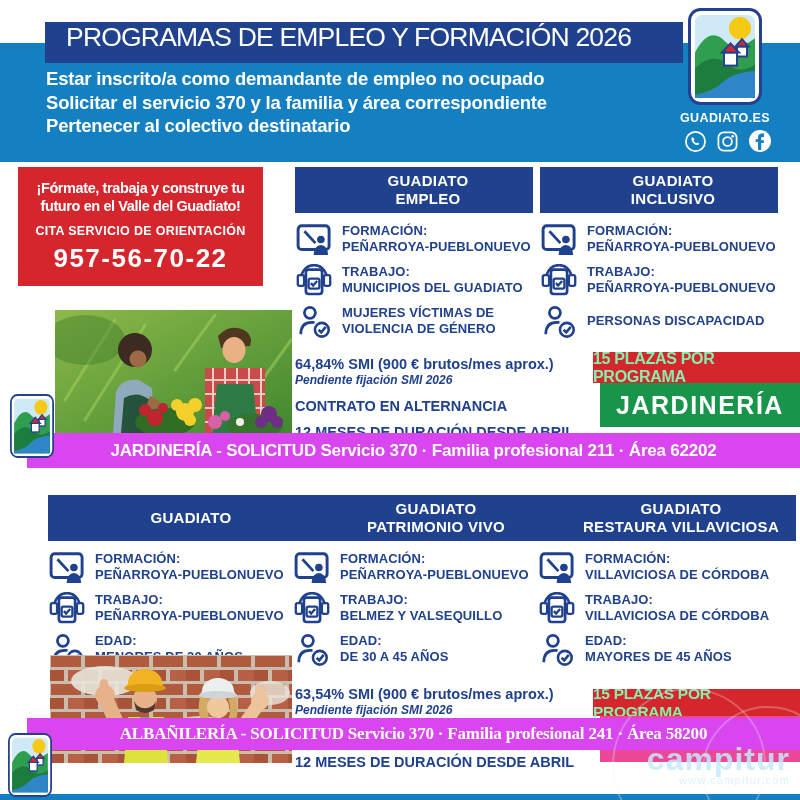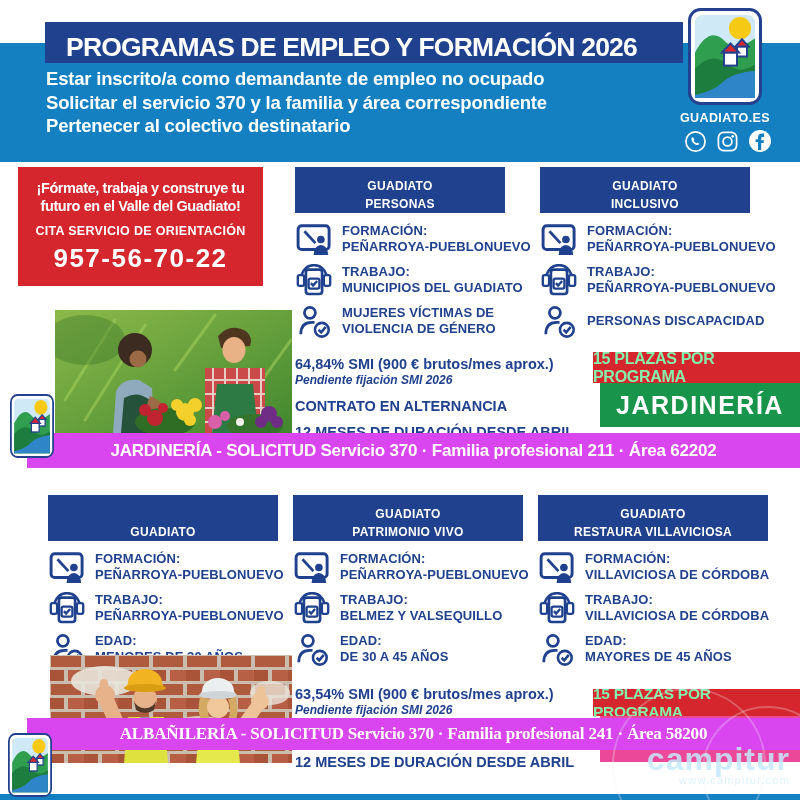--- a/index.html
+++ b/index.html
@@ -2,39 +2,39 @@
 <html><head>
 <meta charset="utf-8">
 <style>
   html,body{margin:0;padding:0;background:#fff;}
   #poster{position:relative;width:800px;height:800px;background:#fff;overflow:hidden;
           font-family:"Liberation Sans",sans-serif;}
   .abs{position:absolute;}
   
   #bandblue{left:0;top:43px;width:800px;height:119px;background:#1480c2;}
   #titlebar{left:45px;top:22px;width:638px;height:41px;background:#20418d;color:#fff;
-            display:flex;align-items:flex-end;padding-left:21px;box-sizing:border-box;
-            font-weight:bold;font-size:26.5px;letter-spacing:-0.8px;white-space:nowrap;}
+            display:flex;align-items:flex-start;padding-left:21px;box-sizing:border-box;
+            font-weight:normal;font-size:26.5px;letter-spacing:-0.8px;white-space:nowrap;}
   #reqs{left:46px;top:67px;color:#fff;font-weight:bold;font-size:18.5px;line-height:23.5px;letter-spacing:-0.2px;}
   #logoMain{left:688px;top:8px;width:74px;height:97px;z-index:5;}
   #site{left:670px;top:111px;width:110px;text-align:center;color:#fff;font-weight:bold;
         font-size:12.5px;letter-spacing:.4px;}
   #social{left:684px;top:129px;display:flex;gap:9px;align-items:center;}
   #social>span{display:flex;}
   
   #cta{left:18px;top:167px;width:245px;height:119px;background:#d4262c;color:#fff;text-align:center;
        padding-top:12px;box-sizing:border-box;}
   .cta-head{font-weight:bold;font-size:14.5px;line-height:18px;letter-spacing:-0.4px;padding:0 9px;}
   .cta-sub{font-weight:bold;font-size:12.5px;margin-top:9px;letter-spacing:.3px;}
   .cta-phone{font-weight:bold;font-size:26px;margin-top:5px;letter-spacing:1.5px;}
   
   .prog-col{position:absolute;width:252px;}
-  .prog-head{height:46px;background:#20418d;color:#fff;font-weight:bold;font-size:12px;line-height:18px;
-             display:flex;flex-direction:column;align-items:center;justify-content:flex-end;
-             margin-bottom:9px;letter-spacing:.3px;text-align:center;}
+  .prog-head{height:46px;background:#20418d;color:#fff;font-weight:bold;font-size:15px;line-height:18px;
+             display:flex;flex-direction:column;align-items:center;justify-content:center;
+             margin-bottom:9px;letter-spacing:.3px;text-align:center;padding-left:28px;}
   .w210{width:210px;} .w230{width:230px;}
   .item{display:flex;align-items:center;gap:9px;margin-bottom:7px;min-height:34px;}
   .item .icon{flex:0 0 auto;width:38px;display:flex;justify-content:center;}
   .item .txt{color:#20418d;font-weight:bold;font-size:13px;line-height:16px;letter-spacing:.1px;}
   .item .txt div:empty{display:none;}
   #col1{left:295px;top:167px;} #col2{left:540px;top:167px;}
   #col3{left:48px;top:495px;}  #col4{left:293px;top:495px;} #col5{left:538px;top:495px;}
   
   .details{position:absolute;width:300px;color:#20418d;}
   .details .smi{font-weight:bold;font-size:14.5px;}
@@ -127,21 +127,21 @@
 
   <div class="abs" id="cta">
     <div class="cta-head">¡Fórmate, trabaja y construye tu futuro en el Valle del Guadiato!</div>
     <div class="cta-sub">CITA SERVICIO DE ORIENTACIÓN</div>
     <div class="cta-phone">957-56-70-22</div>
   </div>
 
   <div class="prog-col" id="col1">
     <div class="prog-head w210">
       <div>GUADIATO</div>
-      <div>PERSONAS</div>
+      <div>EMPLEO</div>
     </div>
     <div class="item">
       <span class="icon">
         <svg viewBox="0 0 40 34" width="37" height="31">
             <rect x="2" y="2" width="34" height="26" rx="4" fill="none" stroke="#20418d" stroke-width="3.2"></rect>
             <line x1="9" y1="8" x2="21" y2="21" stroke="#20418d" stroke-width="3"></line>
             <circle cx="27" cy="17" r="4.2" fill="#20418d"></circle>
             <path d="M19 34 q1 -11 8 -11 q7 0 8 11 z" fill="#20418d"></path>
           </svg>
       </span>

